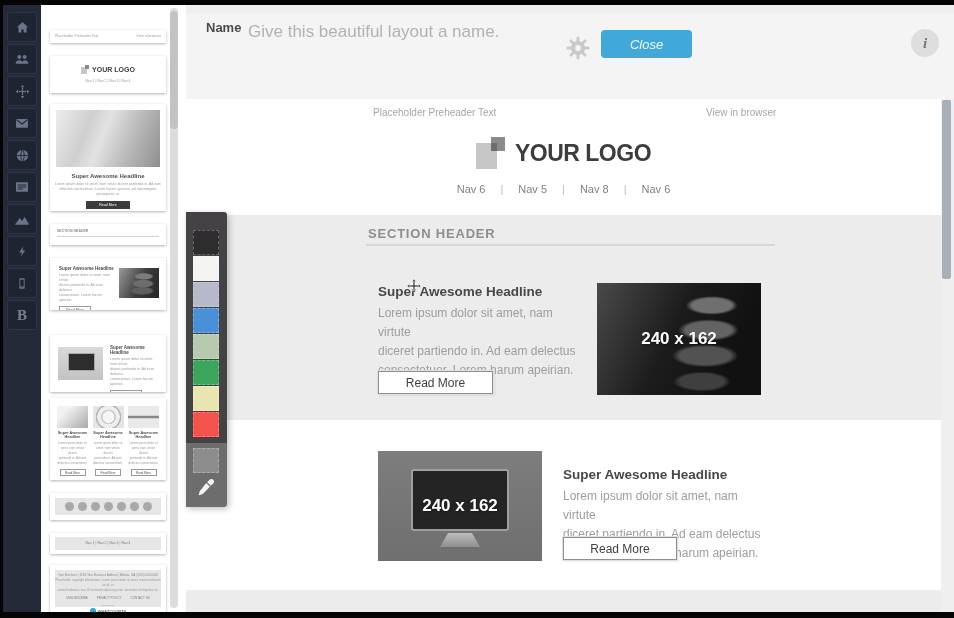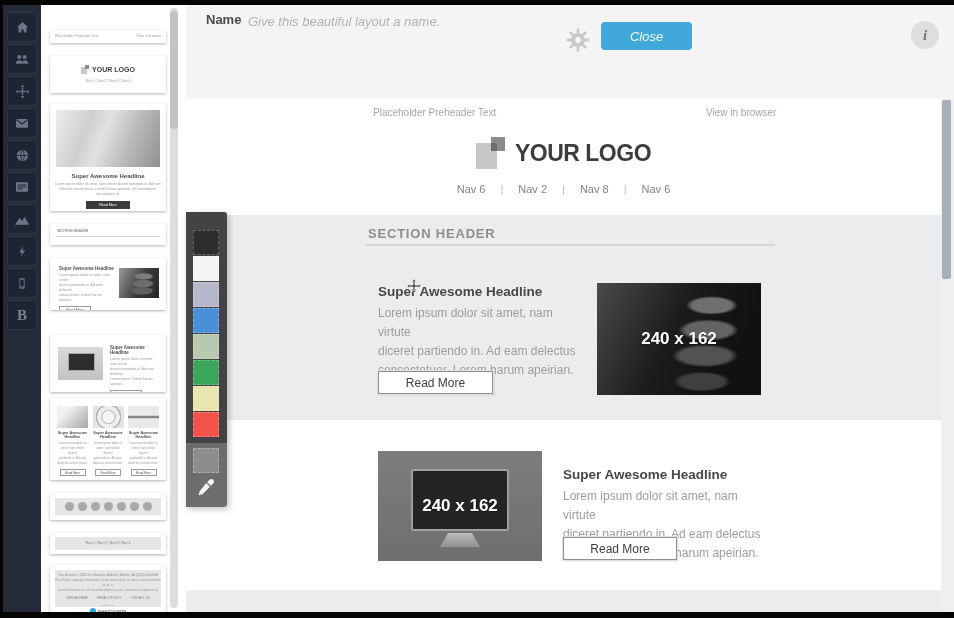--- a/index.html
+++ b/index.html
@@ -43,23 +43,23 @@
              box-shadow:2px 3px 8px rgba(0,0,0,0.45); color:#fff; font-size:14px; display:flex; align-items:center;
              justify-content:center; letter-spacing:0.5px; z-index:30; }
 
   .tp-scroll { position:absolute; left:129px; top:3px; width:8px; height:600px; background:#dcdcdc; border-radius:4px; }
   .tp-thumb { position:absolute; left:0; top:3px; width:8px; height:118px; background:#c3c3c3; border-radius:4px; }
 
   
   .main { position:absolute; left:186px; top:5px; width:768px; height:607px; background:#efefef; }
 
   
-  .topbar { position:absolute; left:0; top:0; width:768px; height:94px; background:#f4f4f4; }
+  .topbar { position:absolute; left:0; top:8px; width:768px; height:94px; background:#f4f4f4; }
   .name-label { position:absolute; left:20px; top:7px; font-size:13px; font-weight:bold; color:#4a4a4a; }
-  .name-hint { position:absolute; left:62px; top:9px; font-size:13px; color:#b2b2b2;font-style:italic; }
+  .name-hint { position:absolute; left:62px; top:9px; font-size:17px; color:#b2b2b2; }
   .name-input { position:absolute; left:19px; top:22px; width:278px; height:25px; background:#fff; border:1px solid #d6d6d6;
                 border-radius:2px; font-size:12px; color:#3f3f3f; padding:0 9px; font-family:"Liberation Sans",sans-serif; }
   .gear { position:absolute; left:380px; top:23px; width:24px; height:24px; }
   .btn { position:absolute; top:17px; height:28px; border-radius:4px; color:rgba(255,255,255,0.95); font-size:13px;
          display:flex; align-items:center; justify-content:center; cursor:pointer; border:1px solid transparent; }
   .btn-close { left:415px; width:91px; }
   .btn-preview { left:520px; width:86px; }
   .btn-save { left:621px; width:89px; border:1px solid #4a9b25; gap:6px; }
   .caret { width:0; height:0; border-left:4px solid transparent; border-right:4px solid transparent; border-top:4px solid rgba(255,255,255,0.95); }
   .info-circle { position:absolute; left:725px; top:16px; width:28px; height:28px; border-radius:50%; background:#dedede;
@@ -360,21 +360,21 @@
       <div class="logo-row">
         <div class="logo-mark">
           <div class="logo-sq-light"></div>
           <div class="logo-sq-dark"></div>
         </div>
         <div class="logo-text">YOUR LOGO</div>
       </div>
       <div class="nav-row">
         <span>Nav 6</span>
         <span class="nav-sep">|</span>
-        <span>Nav 2</span>
+        <span>Nav 5</span>
         <span class="nav-sep">|</span>
         <span>Nav 8</span>
         <span class="nav-sep">|</span>
         <span>Nav 6</span>
       </div>
     </div>
 
     <div class="email-gray-section">
       <div class="section-title">SECTION HEADER</div>
       <div class="section-rule"></div>

